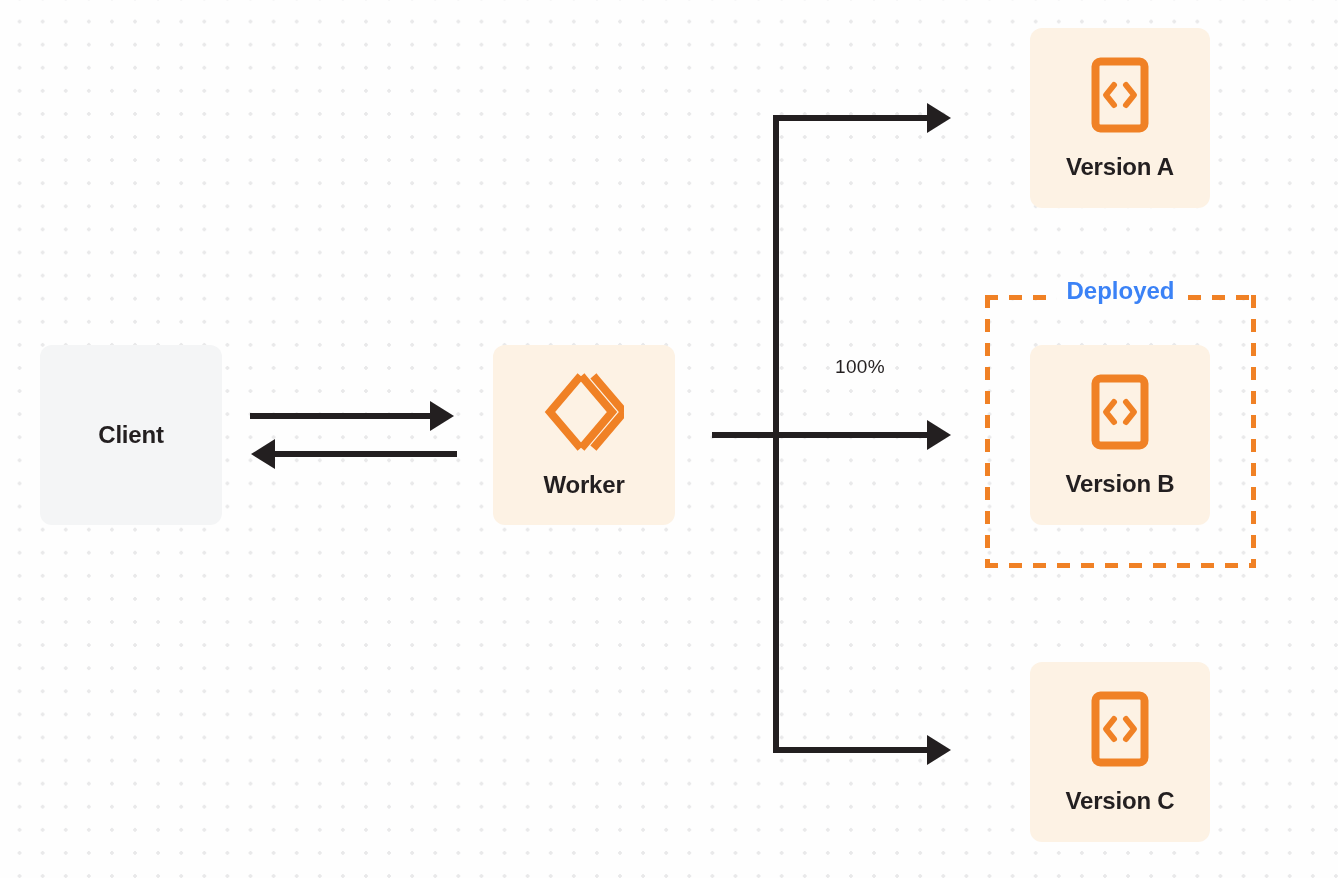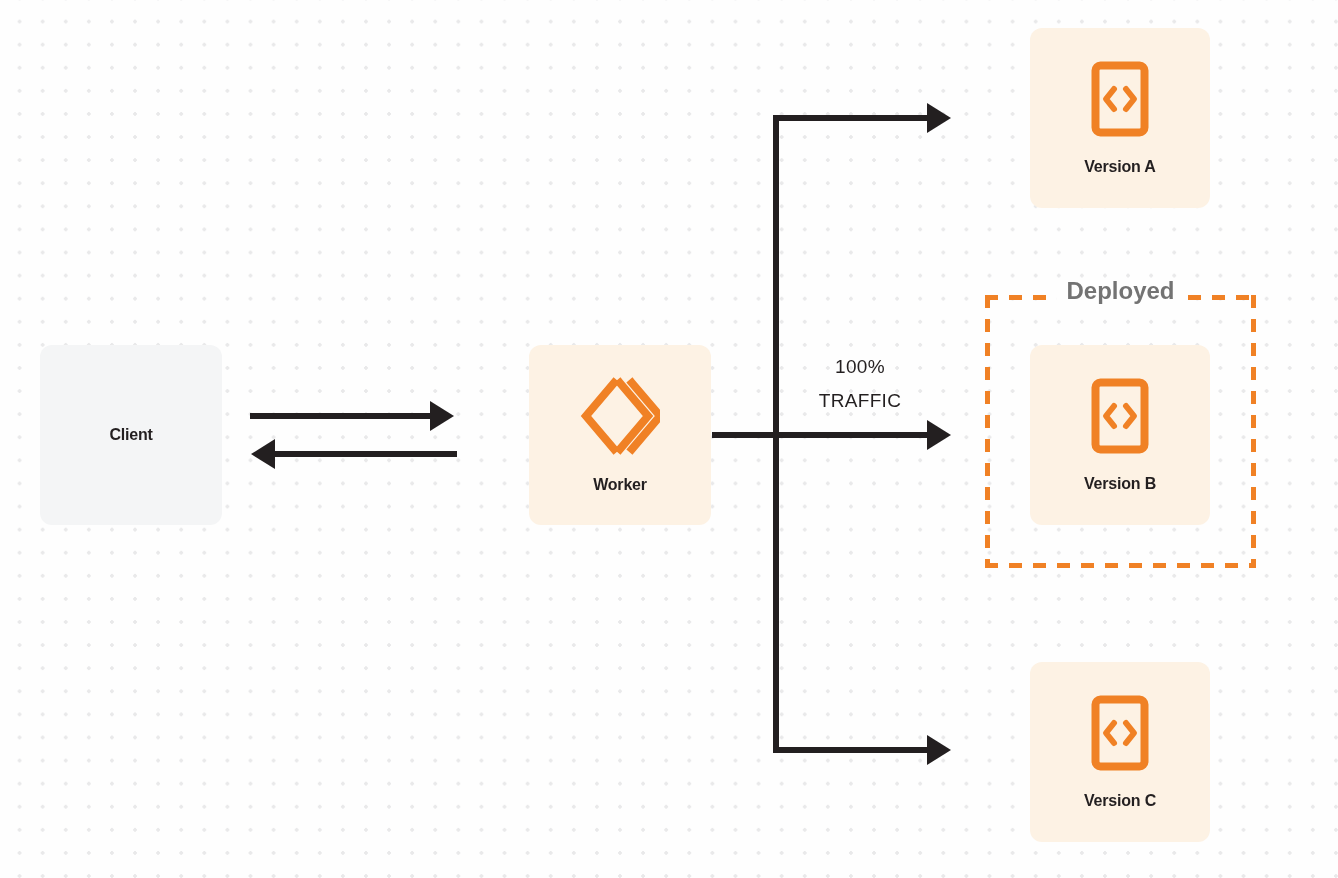--- a/index.html
+++ b/index.html
@@ -26,21 +26,21 @@
   .node {
     position: absolute;
     border-radius: 12px;
     display: flex;
     flex-direction: column;
     align-items: center;
     justify-content: center;
   }
 
   .node-label {
-    font-size: 16px;
+    font-size: 24px;
     font-weight: bold;
     color: #231f20;
     letter-spacing: -0.2px;
     line-height: 1;
   }
 
   
   #client-node {
     left: 40px;
     top: 345px;
@@ -49,21 +49,20 @@
     background: #f4f5f6;
   }
 
   
   #worker-node {
     left: 493px;
     top: 345px;
     width: 182px;
     height: 180px;
     background: #fdf2e4;
-    margin-left: 36px;
   }
   #worker-node .node-label { margin-top: 22px; }
 
   
   .version-node {
     left: 1030px;
     width: 180px;
     height: 180px;
     background: #fdf2e4;
   }
@@ -101,21 +100,21 @@
   #dash-left      { left: 0;   top: 0;    height: 273px; }
   #dash-right     { right: 0;  top: 0;    height: 273px; }
 
   #deployed-label {
     position: absolute;
     left: 50%;
     top: -16px;
     transform: translateX(-50%);
     font-size: 24px;
     font-weight: bold;
-    color: #737373;
+    color: #3b82f6;
     background: #fefefe;
     padding: 0 10px;
     line-height: 1;
     white-space: nowrap;
   }
 
   
   .line {
     position: absolute;
     background: #231f20;
@@ -190,21 +189,20 @@
   <div class="arrowhead arrow-right" style="left:927px; top:103px;"></div>
 
   <div class="line line-h" style="left:712px; top:432px; width:221px;"></div>
   <div class="arrowhead arrow-right" style="left:927px; top:420px;"></div>
 
   <div class="line line-h" style="left:773px; top:747px; width:160px;"></div>
   <div class="arrowhead arrow-right" style="left:927px; top:735px;"></div>
 
   <div id="traffic-label">
     <div>100%</div>
-    <div>TRAFFIC</div>
   </div>
 
   <div id="deployed-group">
     <div class="dash-edge dash-h" id="dash-top-left"></div>
     <div class="dash-edge dash-h" id="dash-top-right"></div>
     <div class="dash-edge dash-h" id="dash-bottom"></div>
     <div class="dash-edge dash-v" id="dash-left"></div>
     <div class="dash-edge dash-v" id="dash-right"></div>
     <span id="deployed-label">Deployed</span>
   </div>

